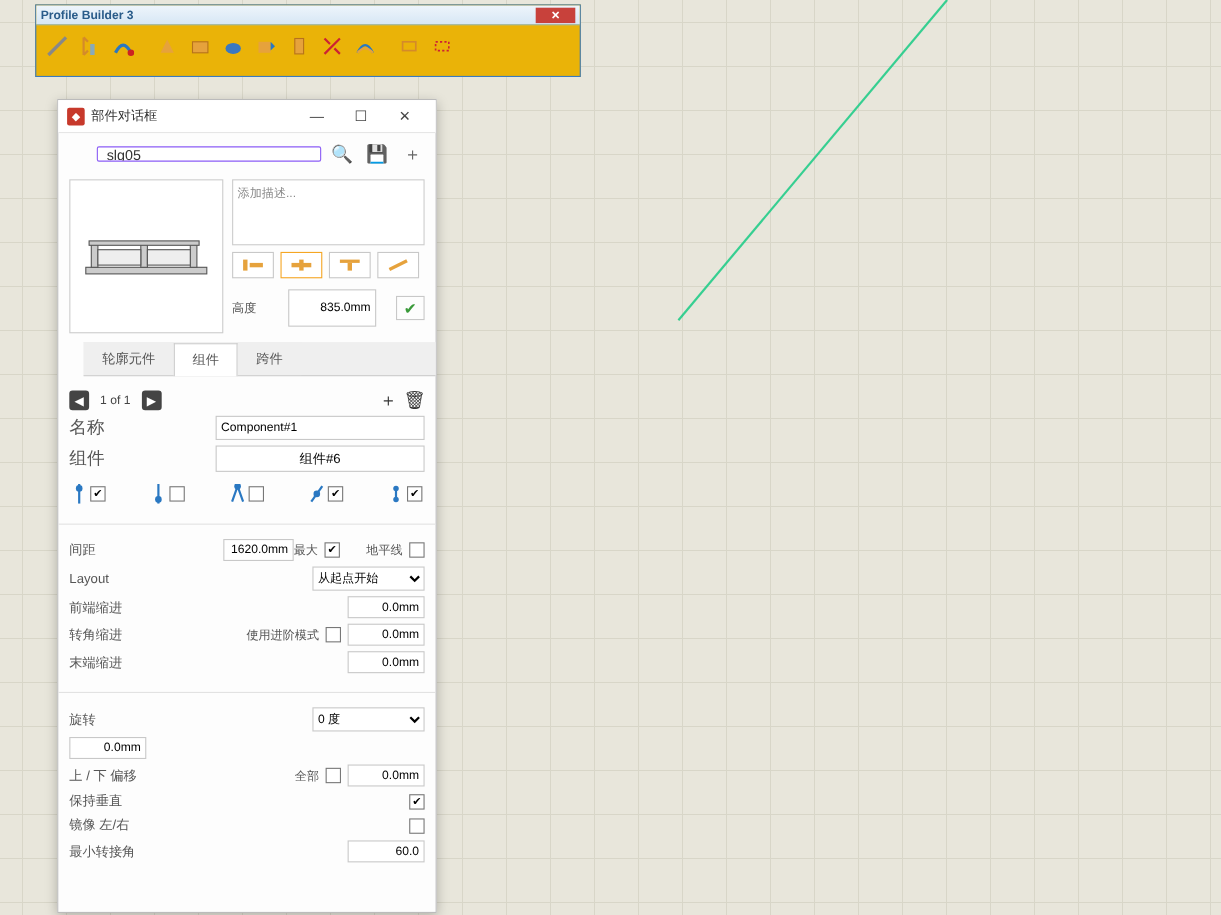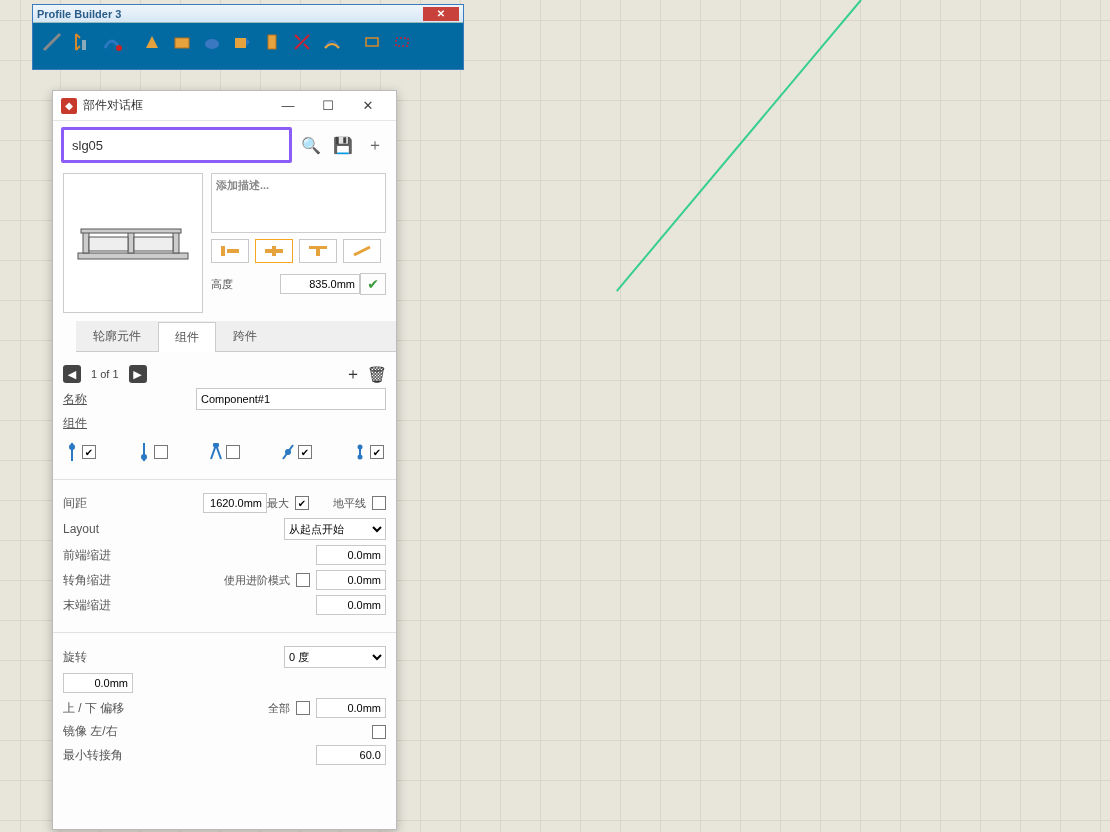--- a/index.html
+++ b/index.html
@@ -10,22 +10,22 @@
       linear-gradient(#d8d6c8 1px, transparent 1px),
       linear-gradient(90deg, #d8d6c8 1px, transparent 1px);
     background-size: 40px 40px; background-position: -20px -20px;
     background-color:#e8e6db;
   }
   
   .green-line { position:absolute; top:0; left:860px; width:2px; height:380px; transform:rotate(40deg); transform-origin:top; background:#2c8; opacity:.9;}
 
   
   .toolbar-window {
-    position:absolute; top:4px; left:32px; width:432px; height:66px;
-    border:1px solid #3a7bbf; background:#0369a1;
+    position:absolute; top:4px; left:32px; width:496px; height:66px;
+    border:1px solid #3a7bbf; background:#eab308;
   }
   .toolbar-title {
     height:18px; background:linear-gradient(#eef5fb,#d7e7f5);
     border-bottom:1px solid #9bb; display:flex; align-items:center;
     font-size:11px; font-weight:bold; color:#2a5c8a; padding:0 4px;
     justify-content:space-between;
   }
   .toolbar-close { width:36px; height:14px; background:#c8413b; display:flex; align-items:center; justify-content:center; color:#fff; font-size:10px; cursor:pointer;}
   .toolbar-body { display:flex; gap:4px; padding:6px 6px; align-items:center;}
   .tool-btn { width:26px; height:26px; background:#fff0; display:flex; align-items:center; justify-content:center; font-size:18px; cursor:pointer; border:1px solid transparent; }
@@ -41,52 +41,51 @@
     height:30px; display:flex; align-items:center; padding:0 8px;
     background:#fff; border-bottom:1px solid #e6e6e6;
   }
   .dlg-icon { width:16px; height:16px; background:#c7392b; border-radius:2px; margin-right:6px; display:flex; align-items:center; justify-content:center; color:#fff; font-size:10px;}
   .dlg-title { font-size:12px; color:#333; flex:1;}
   .winbtn { width:40px; height:28px; display:flex; align-items:center; justify-content:center; font-size:13px; color:#444; cursor:pointer;}
   .dlg-search {
     display:flex; align-items:center; padding:6px 8px; gap:6px;
   }
   .search-input {
-    flex:1; height:36px; border:3px solid #8b5cf6; border-radius:2px; padding:0 8px;
-    font-size:13px; color:#333; background:#fff;
+    flex:1; height:14px; border:1px solid #8b5cf6; border-radius:2px; padding:0 8px;
+    font-size:13px; color:#333; background:#fff;margin-left:27px;
   }
   .ico-btn { width:26px; height:26px; display:flex; align-items:center; justify-content:center; color:#666; font-size:16px; cursor:pointer;}
 
   .preview-row { display:flex; gap:8px; padding:4px 10px 8px 10px;}
   .thumb {
     width:140px; height:140px; border:1px solid #ccc; background:#fff;
     display:flex; align-items:center; justify-content:center; position:relative;
   }
   .thumb svg { width:120px; height:70px; }
   .right-col { flex:1; display:flex; flex-direction:column; gap:6px;}
   .desc {
     height:60px; border:1px solid #ccc; background:#fff; font-size:11px; color:#888;
     padding:4px;
-    font-weight:bold;
   }
   .align-row { display:flex; gap:6px;}
   .align-btn { width:38px; height:24px; border:1px solid #c8c8c8; background:#fff; display:flex; align-items:center; justify-content:center; cursor:pointer;}
   .align-btn.active { border-color:#f5a623; background:#fff;}
-  .height-row { display:flex; align-items:center; gap:0; justify-content:flex-end; margin-top:4px;}
+  .height-row { display:flex; align-items:center; gap:18px; justify-content:flex-end; margin-top:4px;}
   .height-label{ font-size:11px; color:#555; margin-right:auto;}
-  .num-input { width:80px; height:20px; border:1px solid #c8c8c8; text-align:right; padding:0 4px; font-size:11px;}
+  .num-input { width:80px; height:34px; border:1px solid #c8c8c8; text-align:right; padding:0 4px; font-size:11px;}
   .check-btn { width:26px; height:22px; border:1px solid #c8c8c8; display:flex; align-items:center; justify-content:center; color:#3a9a3a; font-size:14px; cursor:pointer;}
 
   .tabs { display:flex; border-bottom:1px solid #ccc; background:#efefef;margin-left:23px;}
   .tab { padding:6px 16px; font-size:12px; color:#555; cursor:pointer; border:1px solid transparent; border-bottom:none; background:#efefef;}
   .tab.active{ background:#fff; border-color:#ccc; position:relative; top:1px;}
 
   .section { padding:8px 10px 12px 10px; border-bottom:1px solid #e2e2e2; font-size:12px; color:#444;}
   .row { display:flex; align-items:center; gap:6px; margin:5px 0;}
-  .lbl { width:60px; font-size:12px; color:#555;text-decoration:underline;}
+  .lbl { width:60px; font-size:16px; color:#555;}
   .field { flex:1; height:22px; border:1px solid #c8c8c8; font-size:11px; padding:0 4px;}
   .btn-wide { flex:1; height:24px; border:1px solid #c8c8c8; background:#fff; font-size:12px; cursor:pointer;}
   .pager-btn { width:18px; height:18px; background:#444; color:#fff; border-radius:3px; display:flex; align-items:center; justify-content:center; font-size:11px; cursor:pointer;}
   .pager-text{ font-size:11px; margin:0 4px;}
   .mini { width:18px; height:18px; display:flex; align-items:center; justify-content:center; color:#333; font-size:16px; cursor:pointer;}
 
   .toggles { display:flex; gap:18px; justify-content:space-between; padding:6px 2px;}
   .tg { display:flex; align-items:center; gap:3px; font-size:11px;}
   .tg svg{ width:14px; height:18px;}
   .cb { width:14px; height:14px; border:1px solid #777; background:#fff; display:inline-flex; align-items:center; justify-content:center; font-size:11px; cursor:pointer;}
@@ -257,20 +256,21 @@
       <div style="flex:1"></div>
       <div class="mini">＋</div>
       <div class="mini">🗑</div>
     </div>
     <div class="row">
       <span class="lbl">名称</span>
       <input class="field" style="max-width: 190px; margin-left: auto;" value="Component#1">
     </div>
     <div class="row">
       <span class="lbl">组件</span>
+      <button class="btn-wide" style="max-width:190px;margin-left:auto">组件#6</button>
     </div>
 
     <div class="toggles">
       <div class="tg">
           <svg>
             <line x1="7" y1="0" x2="7" y2="18" stroke="#2a78c2" stroke-width="2"></line>
             <circle cx="7" cy="4" r="3" fill="#2a78c2"></circle>
           </svg>
           <span class="cb checked"></span>
         </div>
@@ -346,20 +346,24 @@
       <input class="num" value="0.0mm" style="">
     </div>
     <div class="grid2">
       <span class="l" style="width:120px">上 / 下 偏移</span>
       <span class="m">全部</span>
       <span class="cb"></span>
       <span style="width:6px"></span>
       <input class="num" value="0.0mm" style="">
     </div>
     <div class="grid2">
+      <span class="l" style="width:160px">保持垂直</span>
+      <span class="cb checked"></span>
+    </div>
+    <div class="grid2">
       <span class="l" style="width:160px">镜像 左/右</span>
       <span class="cb"></span>
     </div>
     <div class="grid2">
       <span class="l" style="width:160px">最小转接角</span>
       <input class="num" value="60.0" style="">
     </div>
   </div>
 </div>
 

